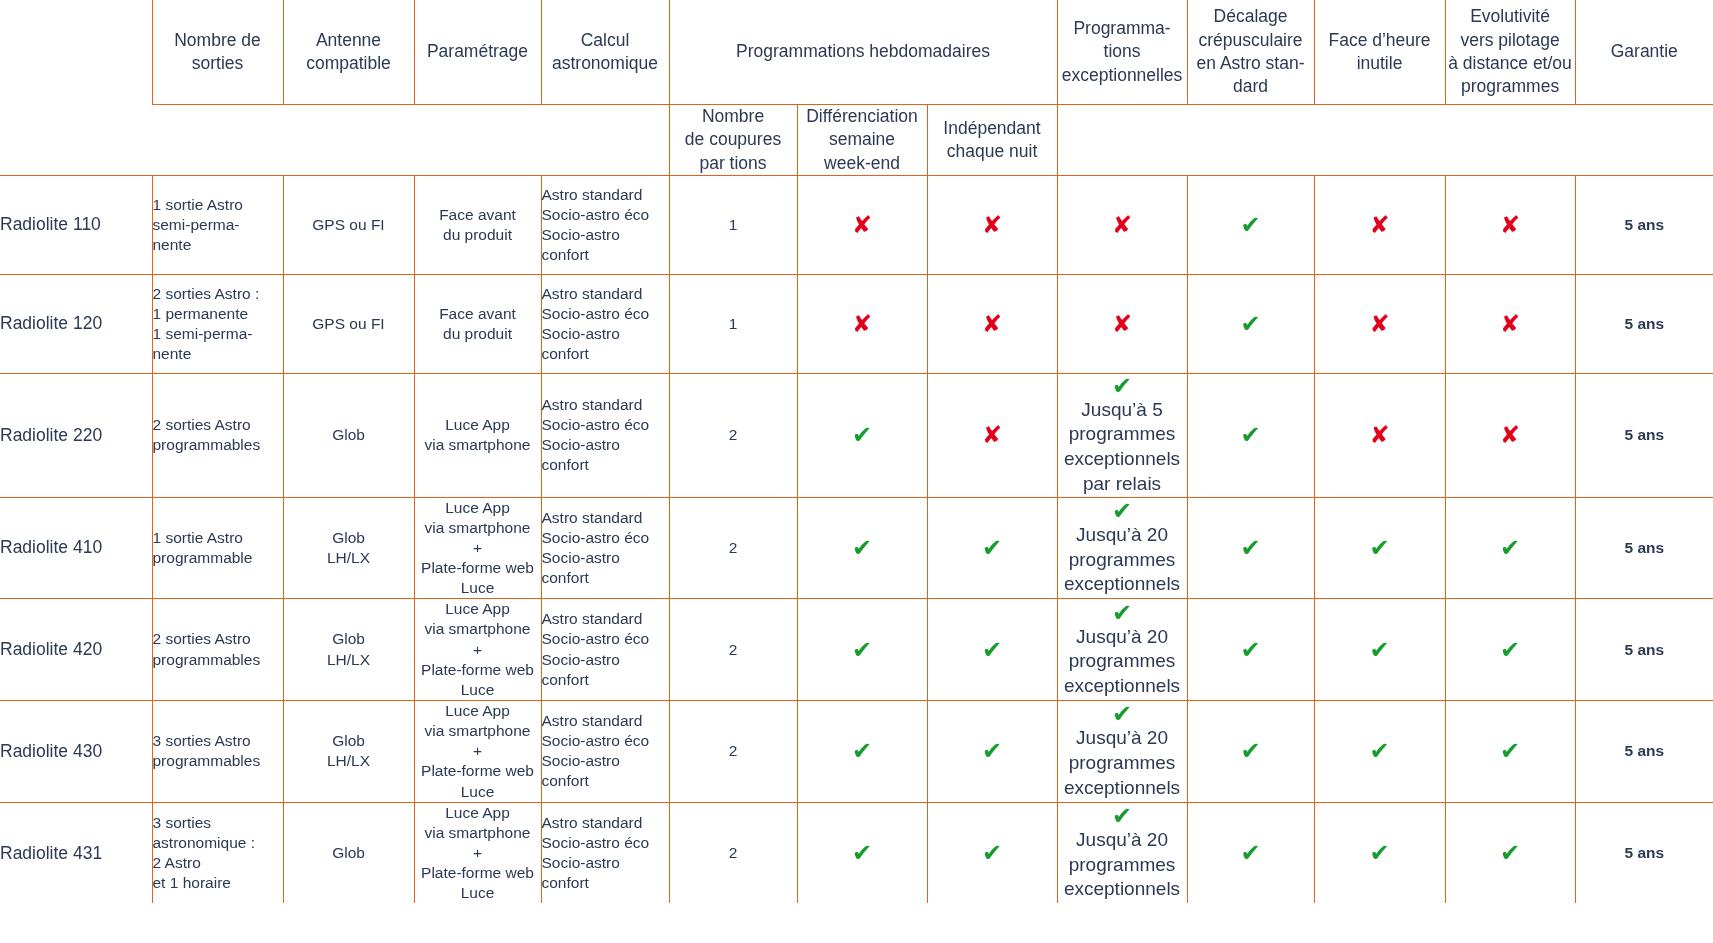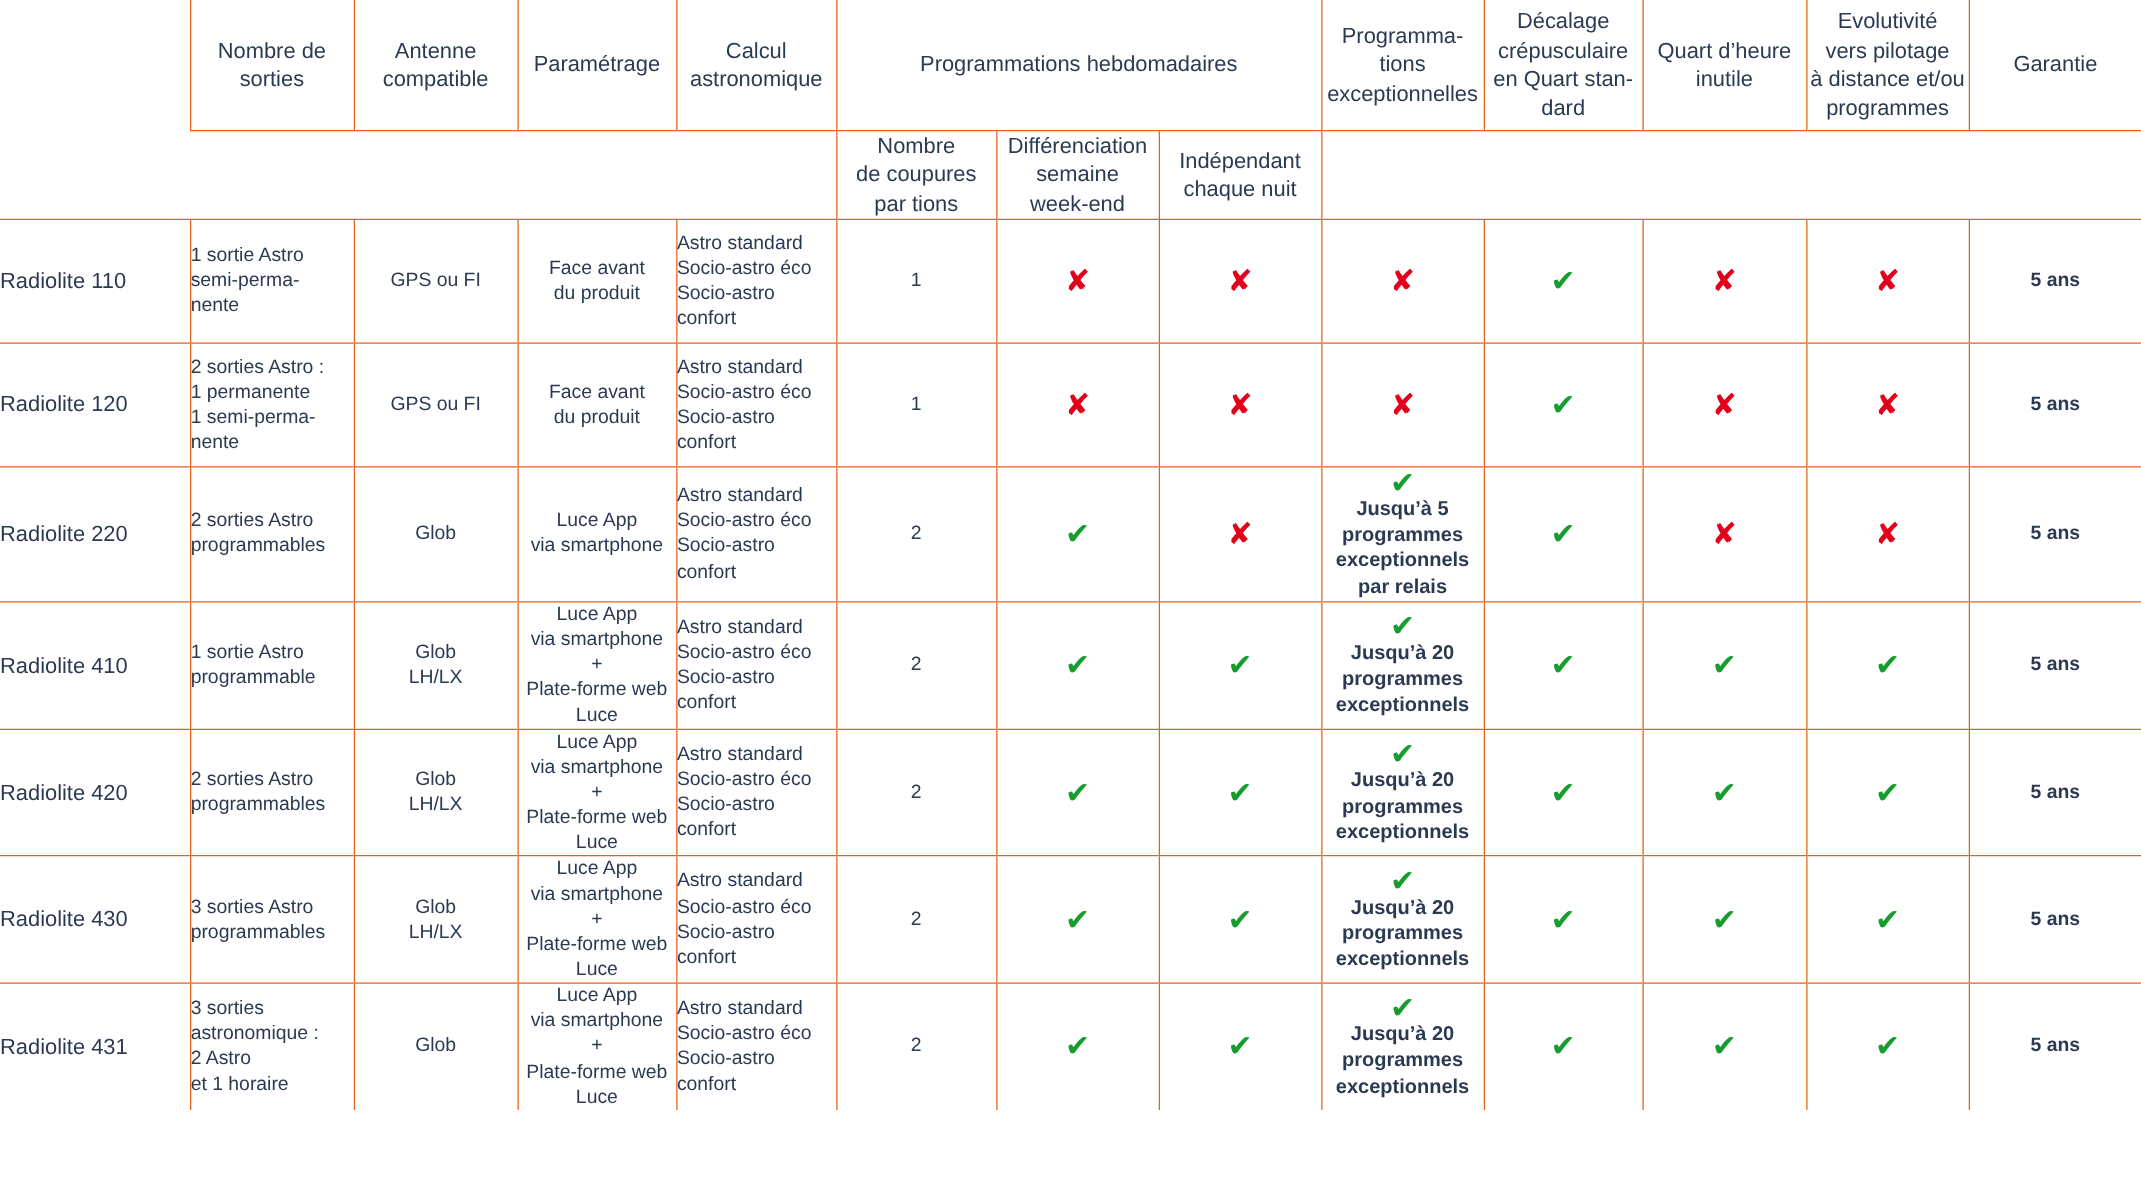--- a/index.html
+++ b/index.html
@@ -94,24 +94,23 @@
   .mark {
     font-size: 24px;
     line-height: 1;
     font-family: "DejaVu Sans", sans-serif;
     display: block;
   }
   .mark.yes { color: #179c2e; }
   .mark.no  { color: #e3001b; font-weight: bold; }
 
   .exc-note {
-    font-size: 16px;
+    font-size: 19px;
     line-height: 1.30;
     margin-top: 2px;
-    font-weight: bold;
   }
 
   
   .cap-rule { border-bottom: 1.6px solid #e2621b; }
 
   .nowrapline { display: block; white-space: nowrap; }
 </style>
 </head>
 <body>
 
@@ -154,25 +153,25 @@
             <span class="nowrapline">Programmations hebdomadaires</span>
           </th>
         <th class="hdr-cell hdr-top vl cap-rule">
             <span class="nowrapline">Programma-</span>
             <span class="nowrapline">tions</span>
             <span class="nowrapline">exceptionnelles</span>
           </th>
         <th class="hdr-cell hdr-top vl cap-rule">
             <span class="nowrapline">Décalage</span>
             <span class="nowrapline">crépusculaire</span>
-            <span class="nowrapline">en Quart stan-</span>
+            <span class="nowrapline">en Astro stan-</span>
             <span class="nowrapline">dard</span>
           </th>
         <th class="hdr-cell hdr-top vl cap-rule">
-            <span class="nowrapline">Quart d’heure</span>
+            <span class="nowrapline">Face d’heure</span>
             <span class="nowrapline">inutile</span>
           </th>
         <th class="hdr-cell hdr-top vl cap-rule">
             <span class="nowrapline">Evolutivité</span>
             <span class="nowrapline">vers pilotage</span>
             <span class="nowrapline">à distance et/ou</span>
             <span class="nowrapline">programmes</span>
           </th>
         <th class="hdr-cell hdr-top vl cap-rule">
             <span class="nowrapline">Garantie</span>

